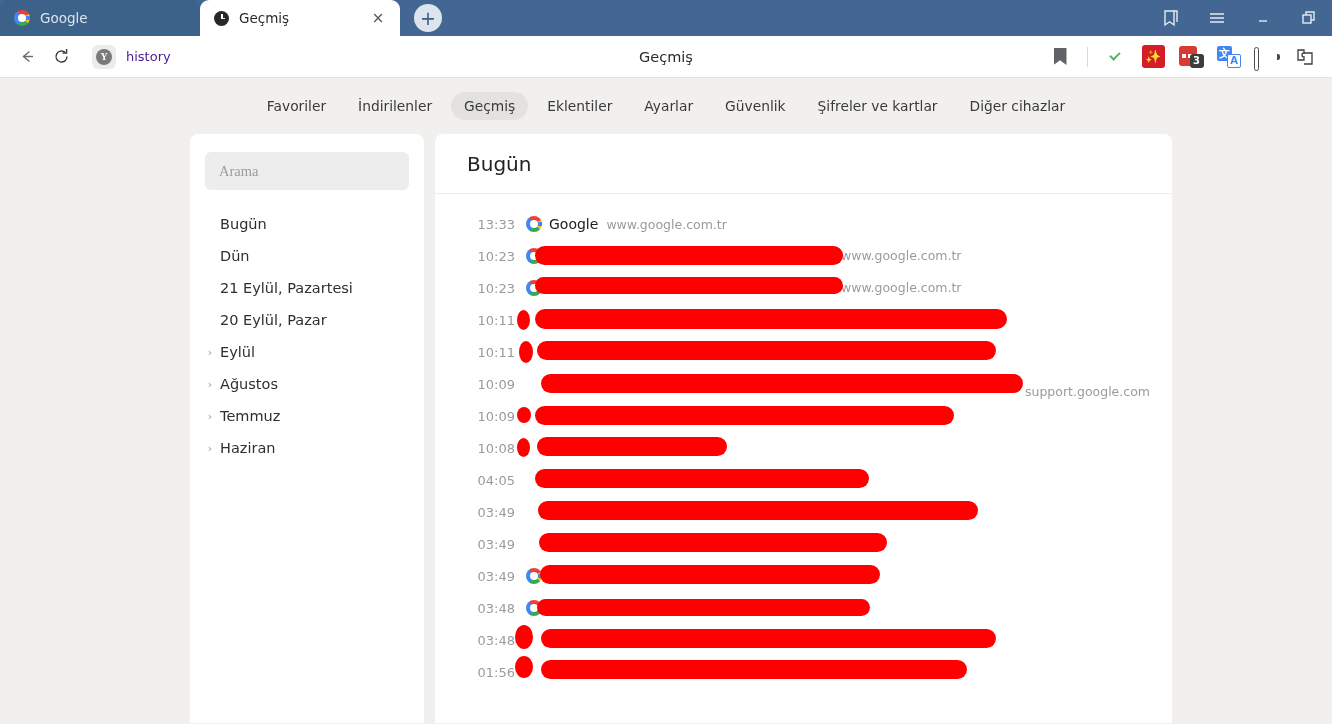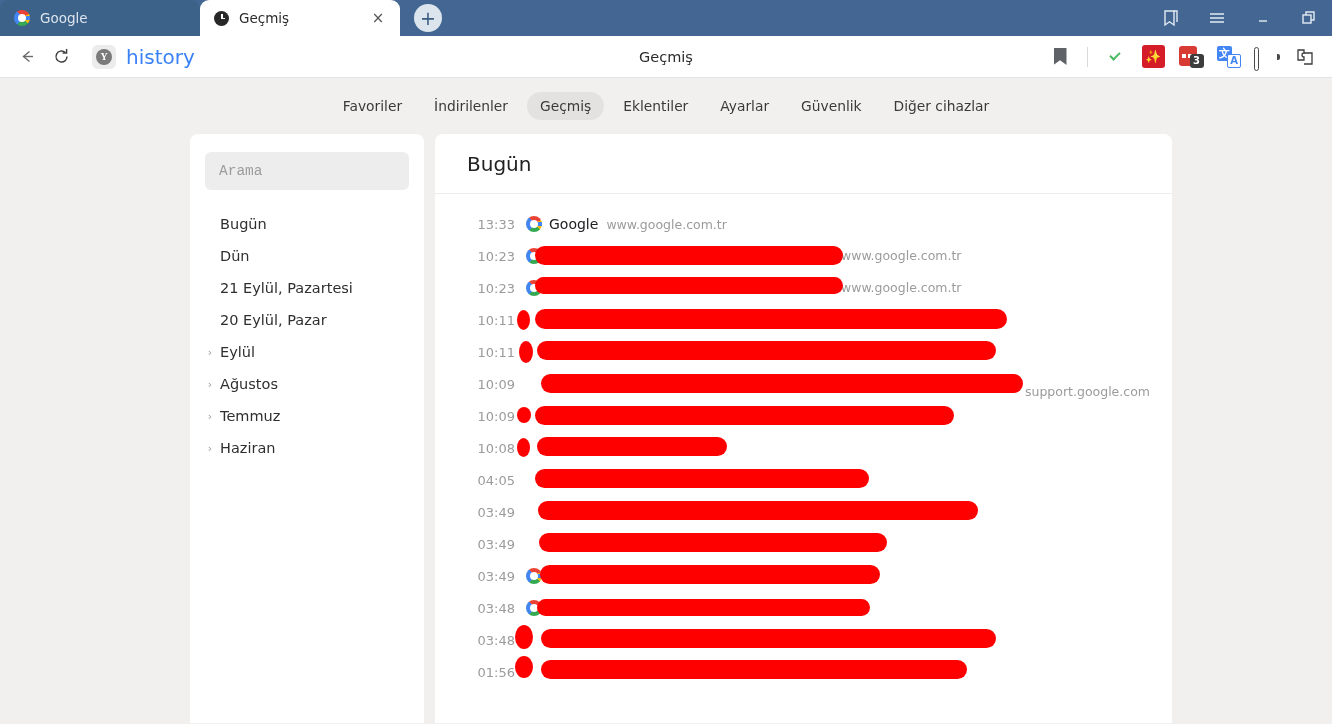--- a/index.html
+++ b/index.html
@@ -134,21 +134,21 @@
     background: #ececec;
     display: flex; align-items: center; justify-content: center;
   }
   .addr-badge .yd {
     width: 16px; height: 16px; border-radius: 50%;
     background: #7a7a7a;
     display: flex; align-items: center; justify-content: center;
     color: #fff; font-size: 10px; font-weight: bold;
     font-family: "Liberation Serif", serif;
   }
-  .addr-text { font-size: 20px; color: #3b82f6; }
+  .addr-text { font-size: 13px; color: #4c1d95; }
   .page-title-center {
     position: absolute;
     left: 0; right: 0;
     text-align: center;
     font-size: 14.5px;
     color: #2b2b2b;
     pointer-events: none;
   }
   .tb-right {
     margin-left: auto;
@@ -236,21 +236,21 @@
     display: flex; flex-direction: column;
     overflow: hidden;
   }
   .search-wrap { padding: 18px 15px 12px 15px; }
   .search-box {
     width: 100%; height: 38px;
     background: #ededed;
     border: none; border-radius: 6px;
     padding: 0 14px;
     font-size: 14.5px;
-    font-family: Liberation Mono, monospace;
+    font-family: Liberation Serif, serif;
     color: #000000;
     outline: none;
   }
   .search-box::placeholder { color: #9c9c9c; }
   .side-list { flex: 1; padding-top: 6px; }
   .side-item {
     height: 32px;
     display: flex; align-items: center;
     padding-left: 12px;
     font-size: 14.5px;
@@ -435,20 +435,21 @@
   </div>
 </div>
 
 <div class="navbar">
   <div class="nav-item">Favoriler</div>
   <div class="nav-item">İndirilenler</div>
   <div class="nav-item sel">Geçmiş</div>
   <div class="nav-item">Eklentiler</div>
   <div class="nav-item">Ayarlar</div>
   <div class="nav-item">Güvenlik</div>
+  <div class="nav-item">Şifreler ve kartlar</div>
   <div class="nav-item">Diğer cihazlar</div>
 </div>
 
 <div class="panels">
 
   <div class="sidebar">
     <div class="search-wrap">
       <input class="search-box" type="text" placeholder="Arama" style="">
     </div>
     <div class="side-list">

